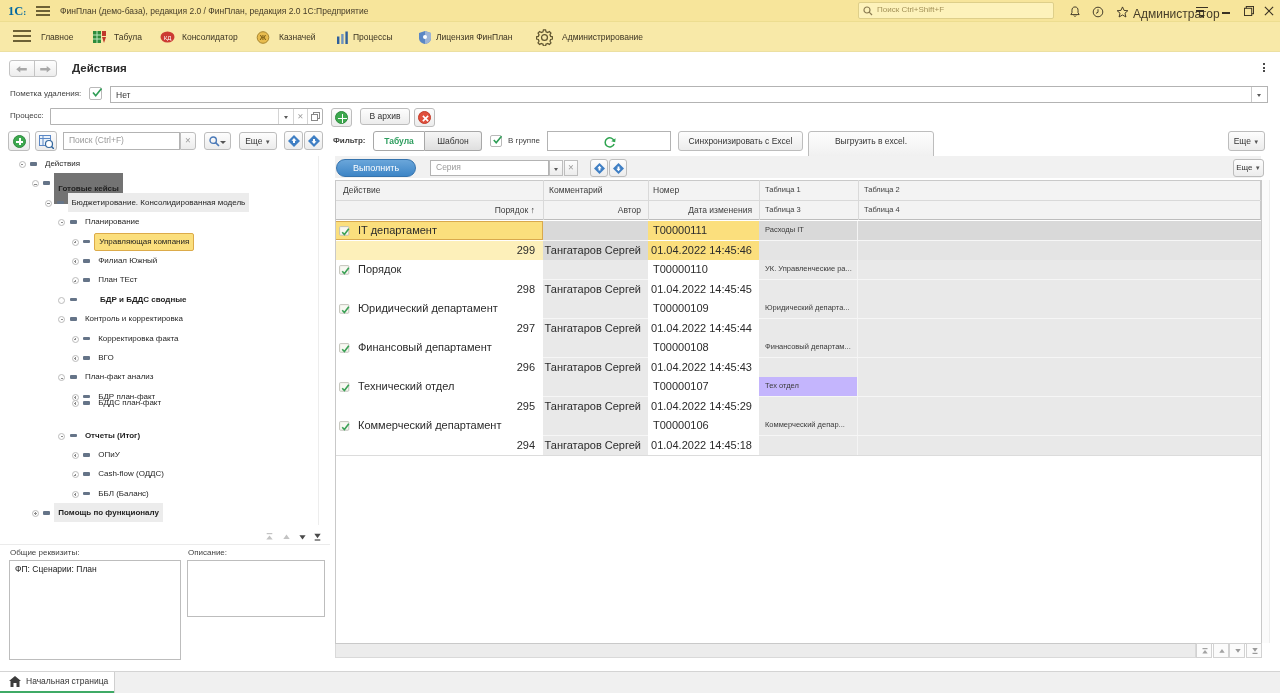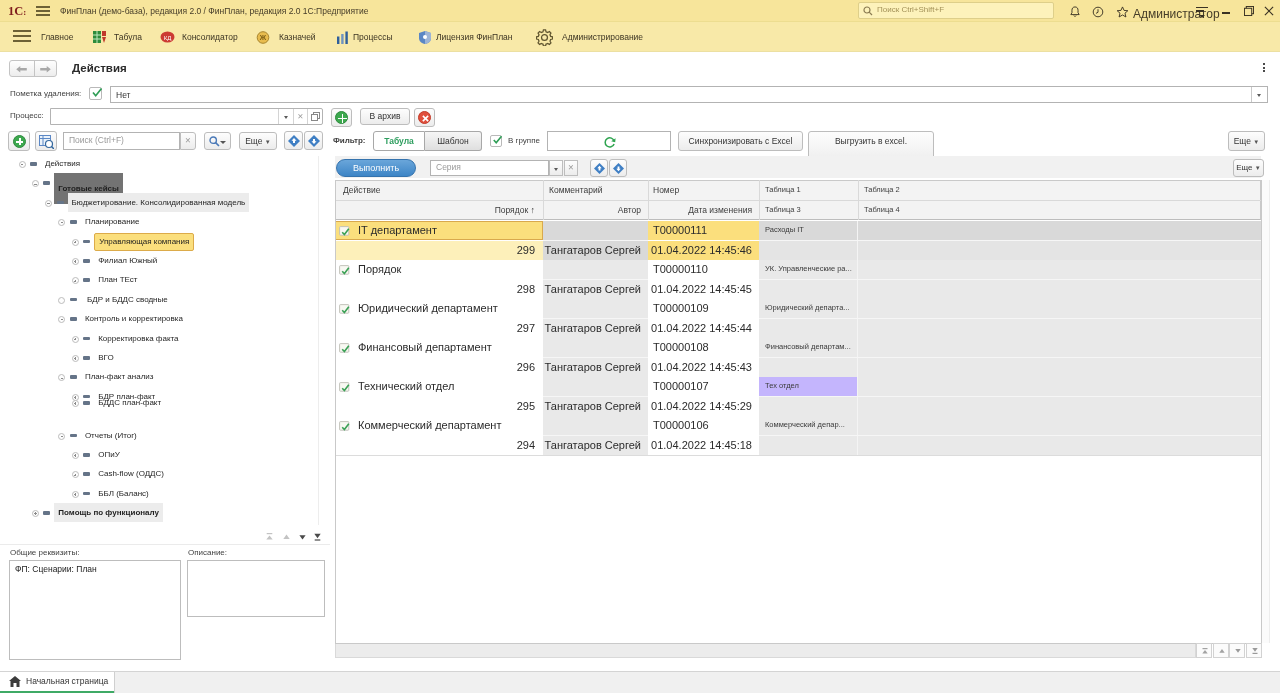--- a/index.html
+++ b/index.html
@@ -26,21 +26,21 @@
 .gc{position:absolute;overflow:hidden;font-size:11px;line-height:19px;white-space:nowrap;}
 .gray{background:#e9e9e9;}
 .hcell{position:absolute;font-size:8.5px;color:#3d3d3d;line-height:20px;overflow:hidden;white-space:nowrap;}
 .hsm{font-size:7.5px;color:#3d3d3d;line-height:12px;}
 .num{text-align:right;}
 .small{font-size:7.5px;color:#3a3a3a;line-height:18px;}
 </style></head>
 <body>
 
 <div class="abs titlebar"></div>
-<div class="abs" style="left:8px;top:4px;font-size:12.5px;font-weight:bold;color:#7f1d1d;font-family:'Liberation Serif',serif;">1С<span style="font-size:9px;">:</span></div>
+<div class="abs" style="left:8px;top:4px;font-size:12.5px;font-weight:bold;color:#0369a1;font-family:'Liberation Serif',serif;">1С<span style="font-size:9px;">:</span></div>
 <div class="abs" style="left:36px;top:6px;width:14px;">
  <div style="height:2px;background:#6d6136;margin-bottom:2px;"></div>
  <div style="height:2px;background:#6d6136;margin-bottom:2px;"></div>
  <div style="height:2px;background:#6d6136;"></div>
 </div>
 <div class="abs ttxt" style="left:60px;top:6px;">ФинПлан (демо-база), редакция 2.0 / ФинПлан, редакция 2.0 1С:Предприятие</div>
 <div class="abs" style="left:858px;top:2px;width:196px;height:17px;background:#fdf2bb;border:1px solid #decf8a;border-radius:2px;">
  <svg width="10" height="10" style="position:absolute;left:4px;top:3px;" viewBox="0 0 10 10">
       <circle cx="4" cy="4" r="3" fill="none" stroke="#8a7b52" stroke-width="1.2"></circle>
       <line x1="6.2" y1="6.2" x2="9" y2="9" stroke="#8a7b52" stroke-width="1.2"></line>
@@ -284,21 +284,21 @@
       <span class="expand" style="left:71.7px;">
         <i></i>
         <b></b>
       </span>
       <span class="dash" style="left:83.2px;"></span>
       <span class="tx" style="left:94.2px;padding:0 4px;">План ТЕст</span>
     </div>
     <div class="abs trow" style="top:289.8px;">
       <span class="expand" style="left:58.4px;"></span>
       <span class="dash" style="left:69.9px;"></span>
-      <span class="tx" style="left:83px;padding:0 4px;">БДР и БДДС сводные</span>
+      <span class="tx" style="left:96px;padding:0 4px;font-weight:bold;">БДР и БДДС сводные</span>
     </div>
     <div class="abs trow" style="top:309.2px;">
       <span class="expand" style="left:58.4px;">
         <i></i>
       </span>
       <span class="dash" style="left:69.9px;"></span>
       <span class="tx" style="left:80.9px;padding:0 4px;">Контроль и корректировка</span>
     </div>
     <div class="abs trow" style="top:328.6px;">
       <span class="expand" style="left:71.7px;">
@@ -332,21 +332,21 @@
       <span class="tx" style="left:94.2px;padding:0 4px;">БДР план-факт</span>
     </div>
     <div class="abs trow" style="top:393px;text-decoration:underline;">
       <span class="expand" style="left:71.7px;">
         <i></i>
         <b></b>
       </span>
       <span class="dash" style="left:83.2px;"></span>
       <span class="tx" style="left:94.2px;padding:0 4px;">БДДС план-факт</span>
     </div>
-    <div class="abs trow" style="top:425.6px;">
+    <div class="abs trow" style="top:425.6px;font-weight:bold;">
       <span class="expand" style="left:58.4px;">
         <i></i>
       </span>
       <span class="dash" style="left:69.9px;"></span>
       <span class="tx" style="left:80.9px;padding:0 4px;">Отчеты (Итог)</span>
     </div>
     <div class="abs trow" style="top:445.0px;">
       <span class="expand" style="left:71.7px;">
         <i></i>
         <b></b>

